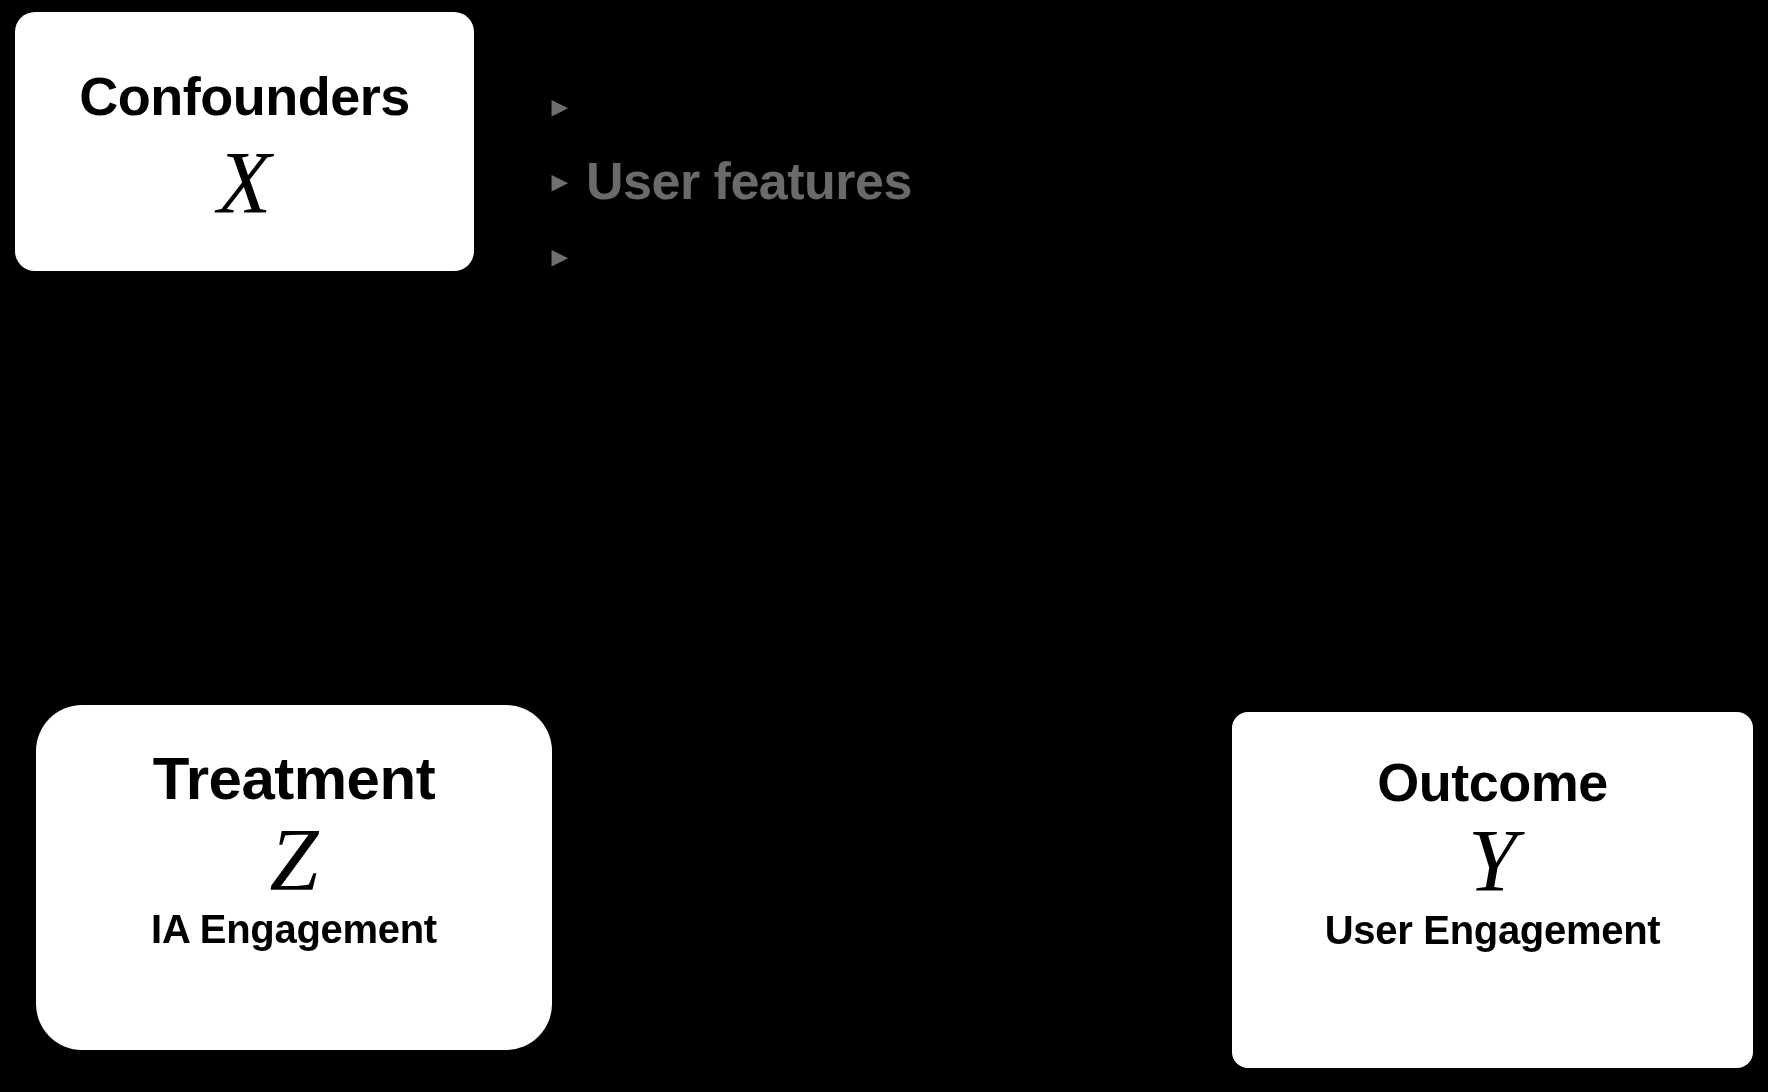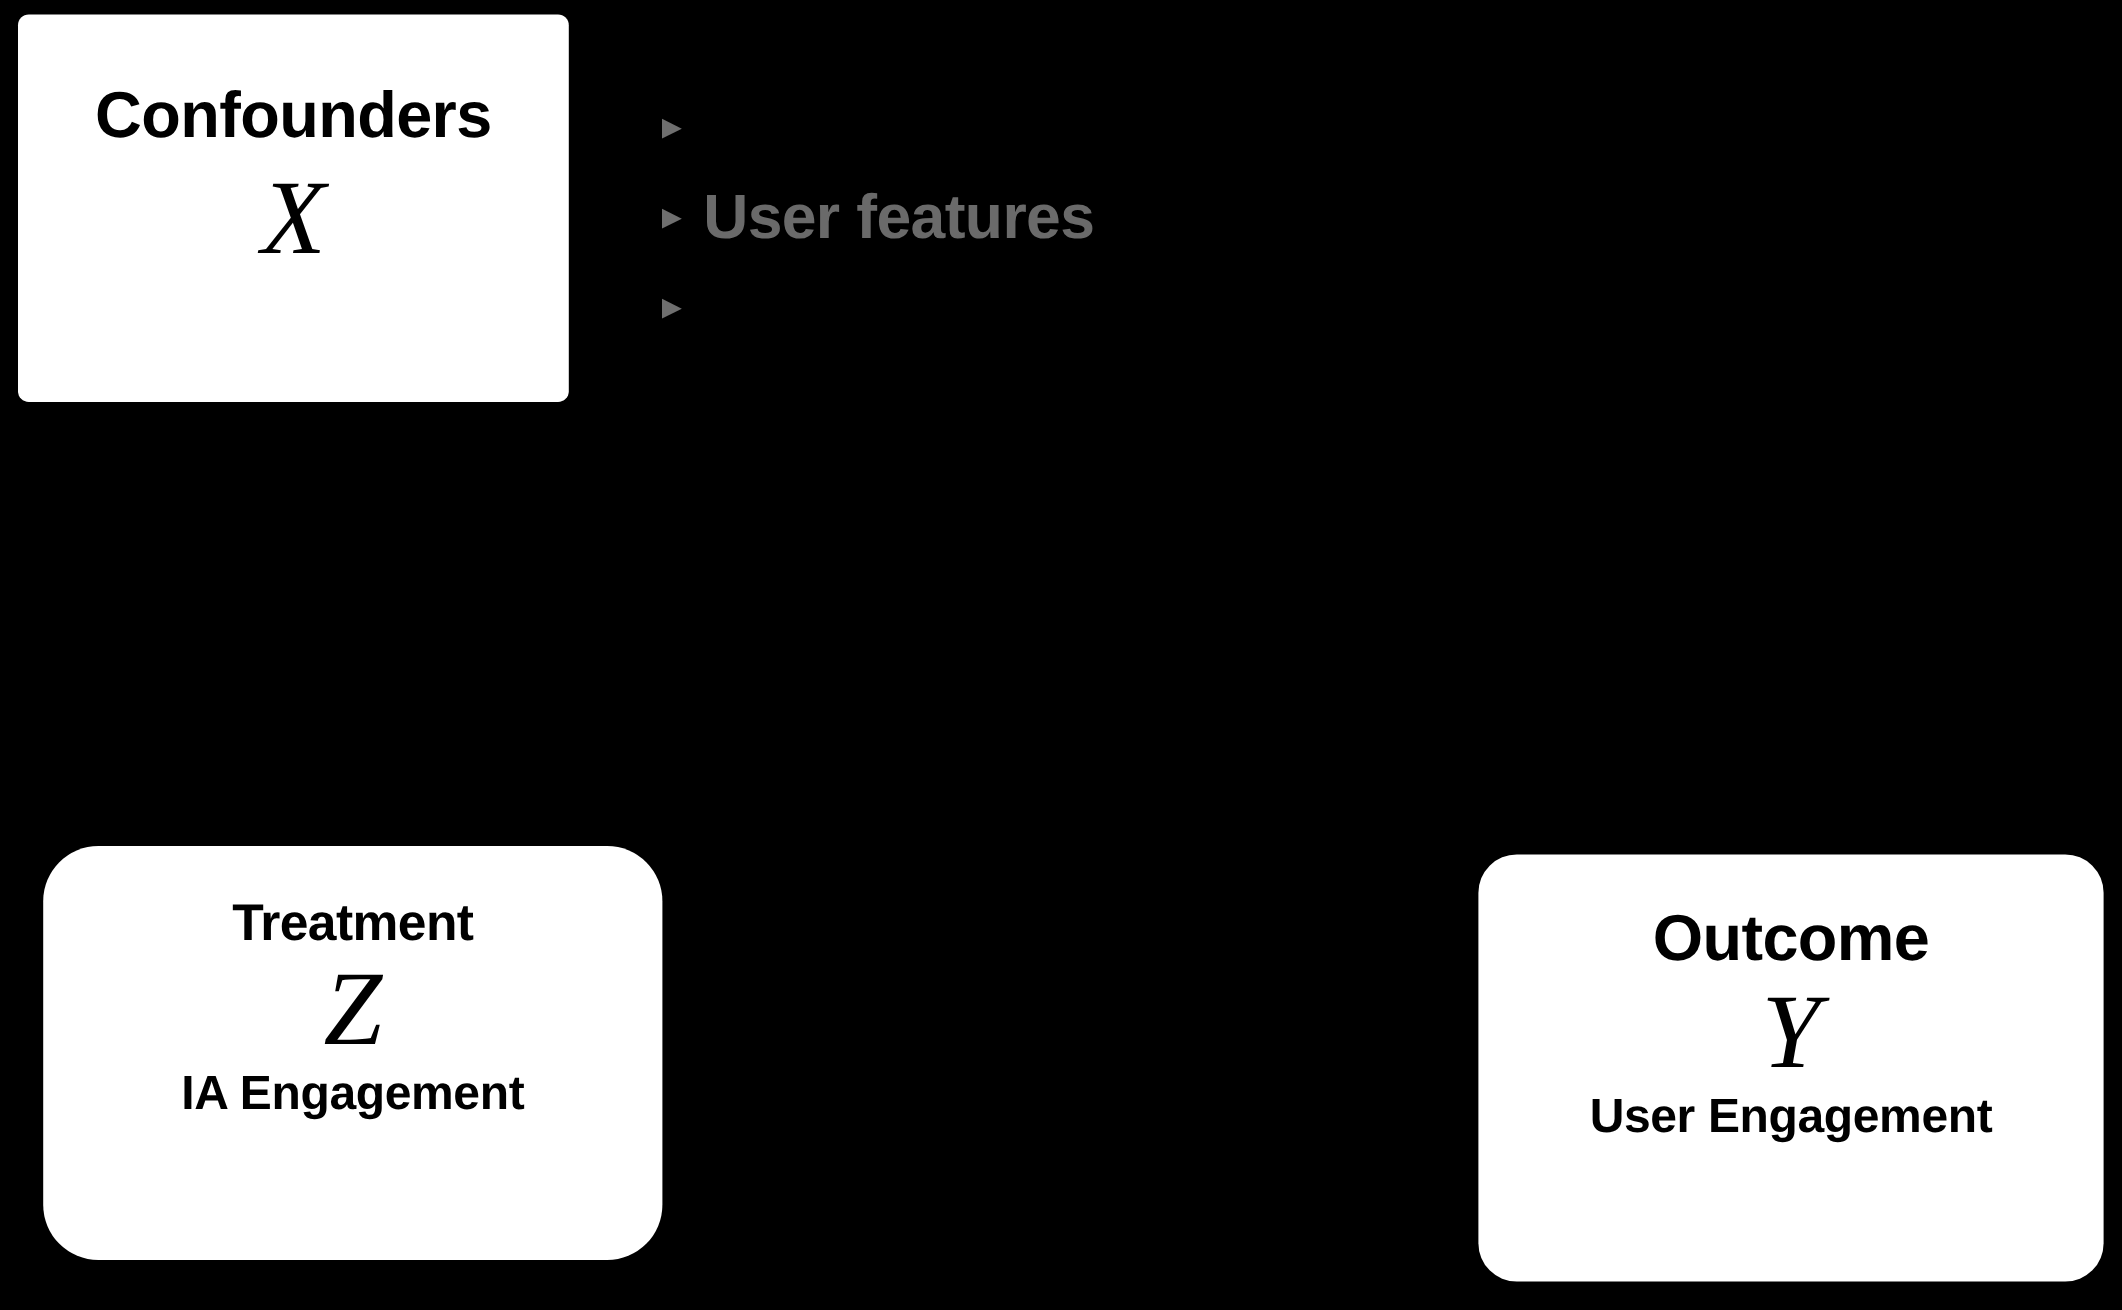--- a/index.html
+++ b/index.html
@@ -58,49 +58,49 @@
     letter-spacing: -0.3px;
     text-align: center;
     white-space: nowrap;
   }
 
   
   #node-confounders {
     left: 15px;
     top: 12px;
     width: 459px;
-    height: 323px;
-    border-radius: 9px;
+    height: 259px;
+    border-radius: 20px;
     padding-top: 56px;
     justify-content: flex-start;
   }
   #node-confounders .node-title { font-size: 54px; }
   #node-confounders .node-symbol { margin-top: 14px; font-size: 88px; }
 
   
   #node-treatment {
     left: 36px;
     top: 705px;
     width: 516px;
     height: 345px;
     border-radius: 46px;
     padding-top: 42px;
     justify-content: flex-start;
   }
-  #node-treatment .node-title { font-size: 43px; }
+  #node-treatment .node-title { font-size: 60px; }
   #node-treatment .node-symbol { margin-top: 6px; font-size: 88px; }
   #node-treatment .node-sub { margin-top: 4px; }
 
   
   #node-outcome {
     left: 1232px;
     top: 712px;
     width: 521px;
     height: 356px;
-    border-radius: 32px;
+    border-radius: 16px;
     padding-top: 42px;
     justify-content: flex-start;
   }
   #node-outcome .node-title { font-size: 54px; }
   #node-outcome .node-symbol { margin-top: 6px; font-size: 88px; }
   #node-outcome .node-sub { margin-top: 4px; }
 
   
   #feature-list {
     position: absolute;

